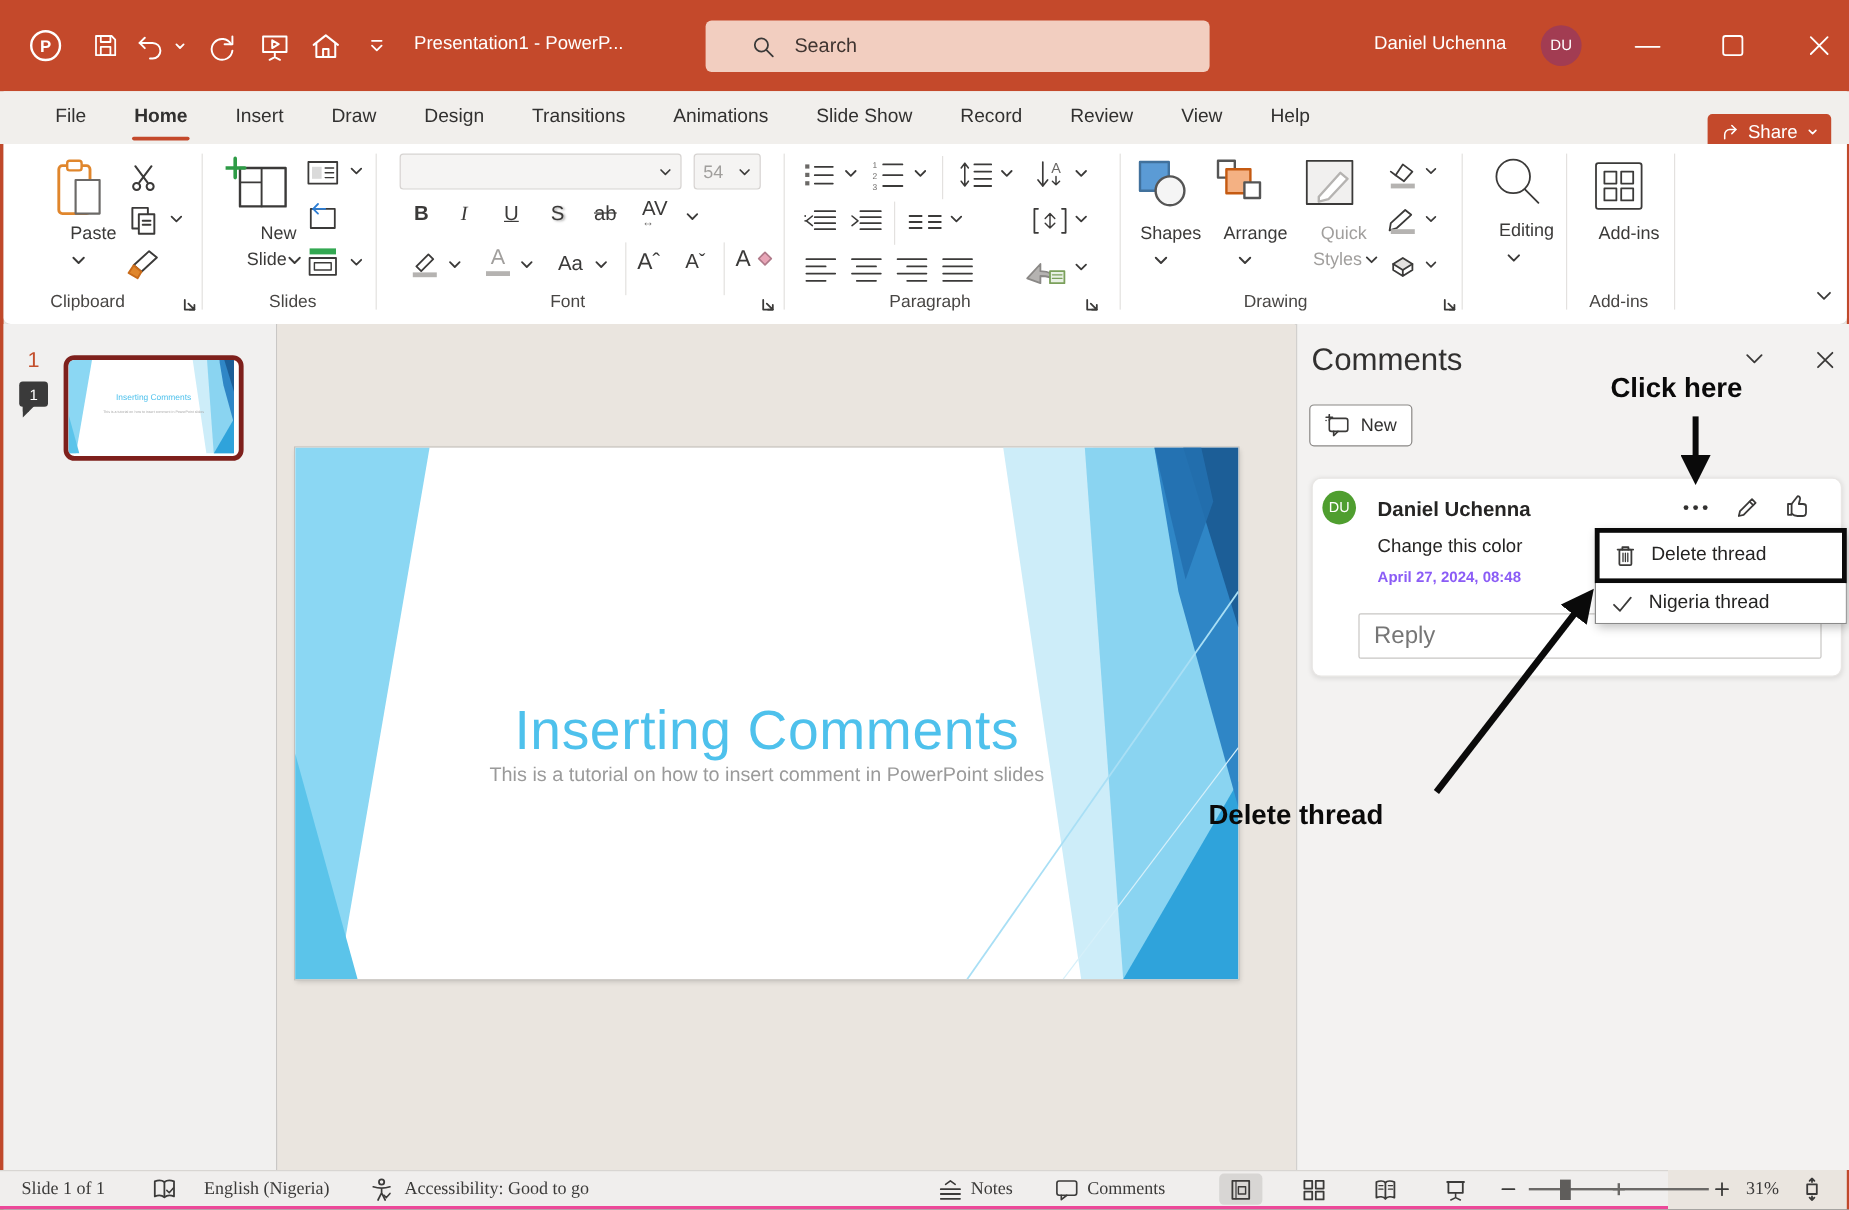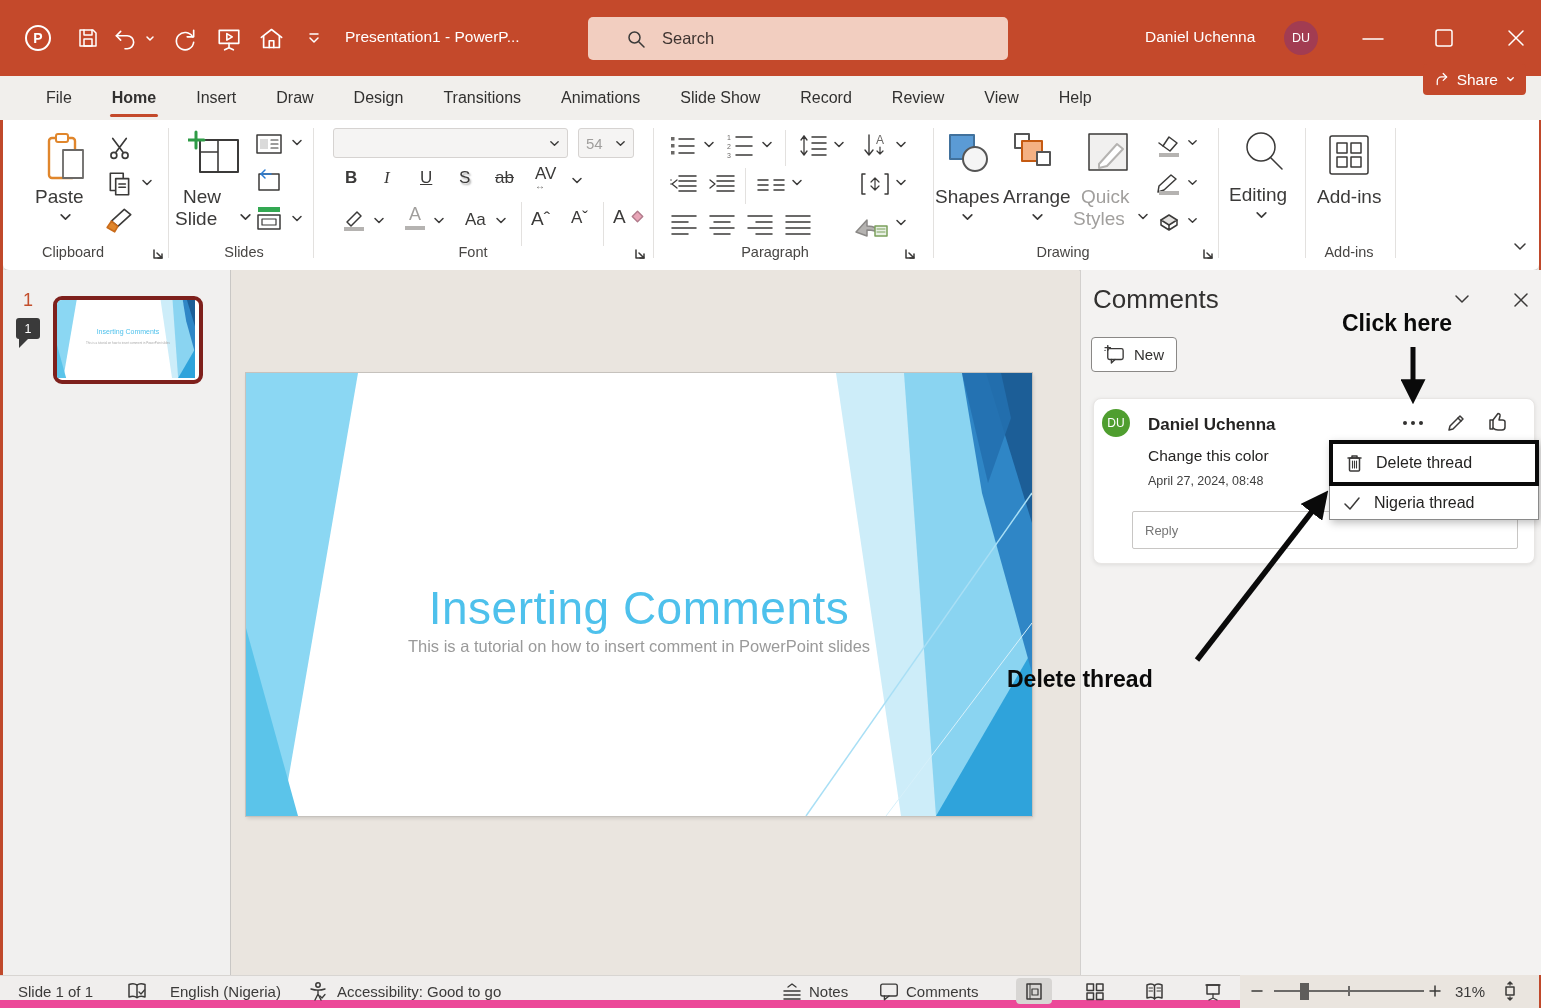--- a/index.html
+++ b/index.html
@@ -18,29 +18,29 @@
   #searchbox input{border:0;outline:0;background:transparent;font-size:16.5px;color:#3F3430;width:300px;font-family:"Liberation Sans",sans-serif;}
   #searchbox input::placeholder{color:#3F3430;opacity:1;}
   #user-name{left:1145px;top:28px;font-size:15.5px;}
   #avatar-du{left:1284px;top:21px;width:34px;height:34px;border-radius:50%;background:#A23C52;color:#fff;
              display:flex;align-items:center;justify-content:center;font-size:12.5px;}
   
   #menubar{left:0;top:76px;width:1541px;height:44px;background:#F1EFEC;display:flex;align-items:center;padding-left:26px;box-sizing:border-box;}
   .tab{padding:0 20px;font-size:16px;color:#323130;height:44px;display:flex;align-items:center;position:relative;cursor:default;}
   .tab.active{font-weight:700;}
   .tab.active::after{content:"";position:absolute;left:18px;right:18px;bottom:3px;height:3px;background:#C4492B;border-radius:2px;}
-  #share-btn{right:15px;top:64px;height:31px;background:#C4492B;border-radius:4px;color:#fff;display:flex;align-items:center;
+  #share-btn{right:15px;top:95px;height:31px;background:#C4492B;border-radius:4px;color:#fff;display:flex;align-items:center;
              padding:0 10px;font-size:15.5px;gap:7px;}
   
   #ribbon{left:3px;top:120px;width:1536px;height:150px;background:#fff;border-bottom:1px solid #D8D6D3;border-radius:0 0 6px 6px;}
   .vdiv{position:absolute;top:8px;height:130px;width:1px;background:#E3E1DF;}
   .glabel{position:absolute;top:124px;font-size:14.5px;color:#484644;text-align:center;}
   .launcher{position:absolute;top:127px;}
   .chev{stroke:#5a5856;}
-  .btntxt{font-size:19px;color:#3b3a39;text-align:left;}
+  .btntxt{font-size:15px;color:#3b3a39;text-align:right;}
   .letter{font-size:17px;color:#3b3a39;}
   .gray{color:#A19F9D;}
   .combo{position:absolute;height:30px;border:1px solid #D6D3D1;background:#F5F4F3;border-radius:3px;display:flex;align-items:center;justify-content:space-between;padding:0 7px;box-sizing:border-box;color:#A19F9D;font-size:15px;}
   
   #thumbs{left:3px;top:270px;width:227px;height:705px;background:#F1F0EF;border-right:1px solid #C9C7C5;}
   #editor{left:231px;top:270px;width:848px;height:655px;background:#EAE5DF;}
   #notes{left:231px;top:925px;width:848px;height:50px;background:#EDE8E2;border-top:1px solid #D3CFCA;box-sizing:border-box;}
   #notes-text{left:20px;top:12px;font-size:19px;color:#5f5b57;}
   #comments-panel{left:1080px;top:270px;width:461px;height:705px;background:#F3F2F1;border-left:1px solid #D2D0CE;box-sizing:border-box;}
   
@@ -56,32 +56,32 @@
   .mini-sub{left:0;top:51%;width:100%;text-align:center;font-size:3px;color:#aaa;}
   
   #cp-title{left:12px;top:14px;font-size:26px;color:#323130;}
   #new-btn{left:10px;top:67px;height:33px;border:1px solid #8A8886;border-radius:4px;background:#fff;display:flex;align-items:center;gap:8px;padding:0 12px;font-size:15px;color:#323130;}
   #card{left:12px;top:128px;width:440px;height:164px;background:#fff;border:1px solid #E8E6E4;border-radius:8px;box-shadow:0 1px 4px rgba(0,0,0,.09);}
   #c-avatar{left:8px;top:10px;width:28px;height:28px;border-radius:50%;background:#4F9E2F;color:#fff;font-size:12px;display:flex;align-items:center;justify-content:center;}
   #c-name{left:54px;top:16px;font-size:17px;font-weight:700;color:#252423;}
   #c-dots{left:302px;top:12px;width:34px;height:24px;display:flex;align-items:center;justify-content:center;gap:4px;}
   #c-dots i{width:4px;height:4px;border-radius:50%;background:#323130;}
   #c-text{left:54px;top:48px;font-size:15.5px;color:#252423;}
-  #c-date{left:54px;top:75px;font-size:12.5px;color:#404040;}
-  #reply{left:38px;top:112px;width:386px;height:38px;border:1px solid #C8C6C4;border-radius:2px;background:#fff;box-sizing:border-box;font-size:13px;color:#767676;padding:0 12px;font-family:"Liberation Sans",sans-serif;}
+  #c-date{left:54px;top:75px;font-size:12.5px;color:#8b5cf6;font-weight:bold;}
+  #reply{left:38px;top:112px;width:386px;height:38px;border:1px solid #C8C6C4;border-radius:2px;background:#fff;box-sizing:border-box;font-size:20px;color:#767676;padding:0 12px;font-family:"Liberation Sans",sans-serif;}
   #reply::placeholder{color:#767676;opacity:1;}
   #ctx-menu{left:248px;top:170px;width:208px;background:#fff;border:1px solid #8a8a8a;box-shadow:2px 3px 8px rgba(0,0,0,.25);}
   .mi{display:flex;align-items:center;gap:12px;font-size:16px;color:#252423;padding:0 12px;background:#fff;}
   #mi-delete{height:38px;border:4px solid #0a0a0a;margin:-1px -1px 0 -1px;}
   #mi-resolve{height:33px;}
   
   #overlay{left:0;top:0;width:1541px;height:1008px;pointer-events:none;z-index:50;border-radius:10px;}
   .annot{position:absolute;font-size:23px;font-weight:700;color:#0a0a0a;letter-spacing:0px;}
   
-  #statusbar{left:0;top:975px;width:1240px;height:33px;background:#F0EEED;border-top:1px solid #D8D5D2;box-sizing:border-box;border-bottom:8px solid #ec4899;font-size:15px;color:#3b3a39;}
+  #statusbar{left:0;top:975px;width:1390px;height:33px;background:#F0EEED;border-top:1px solid #D8D5D2;box-sizing:border-box;border-bottom:3px solid #ec4899;font-size:15px;color:#3b3a39;font-family:Liberation Serif, serif;}
   .sb{position:absolute;top:0;height:30px;display:flex;align-items:center;gap:6px;}
   .viewbtn{position:absolute;top:2px;width:36px;height:26px;display:flex;align-items:center;justify-content:center;border-radius:4px;}
   .viewbtn.active{background:#D8D6D4;}
   #zoomtrack{position:absolute;left:1274px;top:14px;width:150px;height:2px;background:#6b6967;}
   #zoomtick{position:absolute;left:1348px;top:10px;width:1.5px;height:10px;background:#6b6967;}
   #zoomtick::after{content:"";position:absolute;left:-4px;top:4px;width:10px;height:1.5px;background:#6b6967;}
   #zoomthumb{position:absolute;left:1300px;top:7px;width:9px;height:17px;background:#5f5d5b;}
   #notes-scroll{position:absolute;right:8px;top:3px;width:18px;height:43px;display:flex;flex-direction:column;justify-content:space-between;align-items:center;}
 </style>
 </head>

